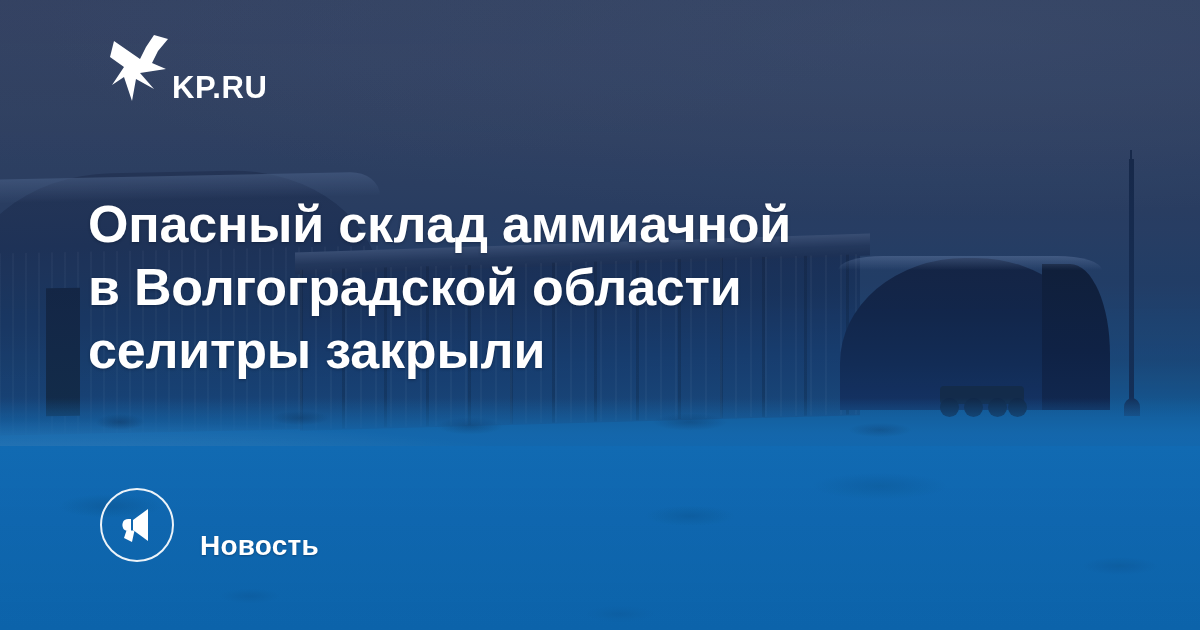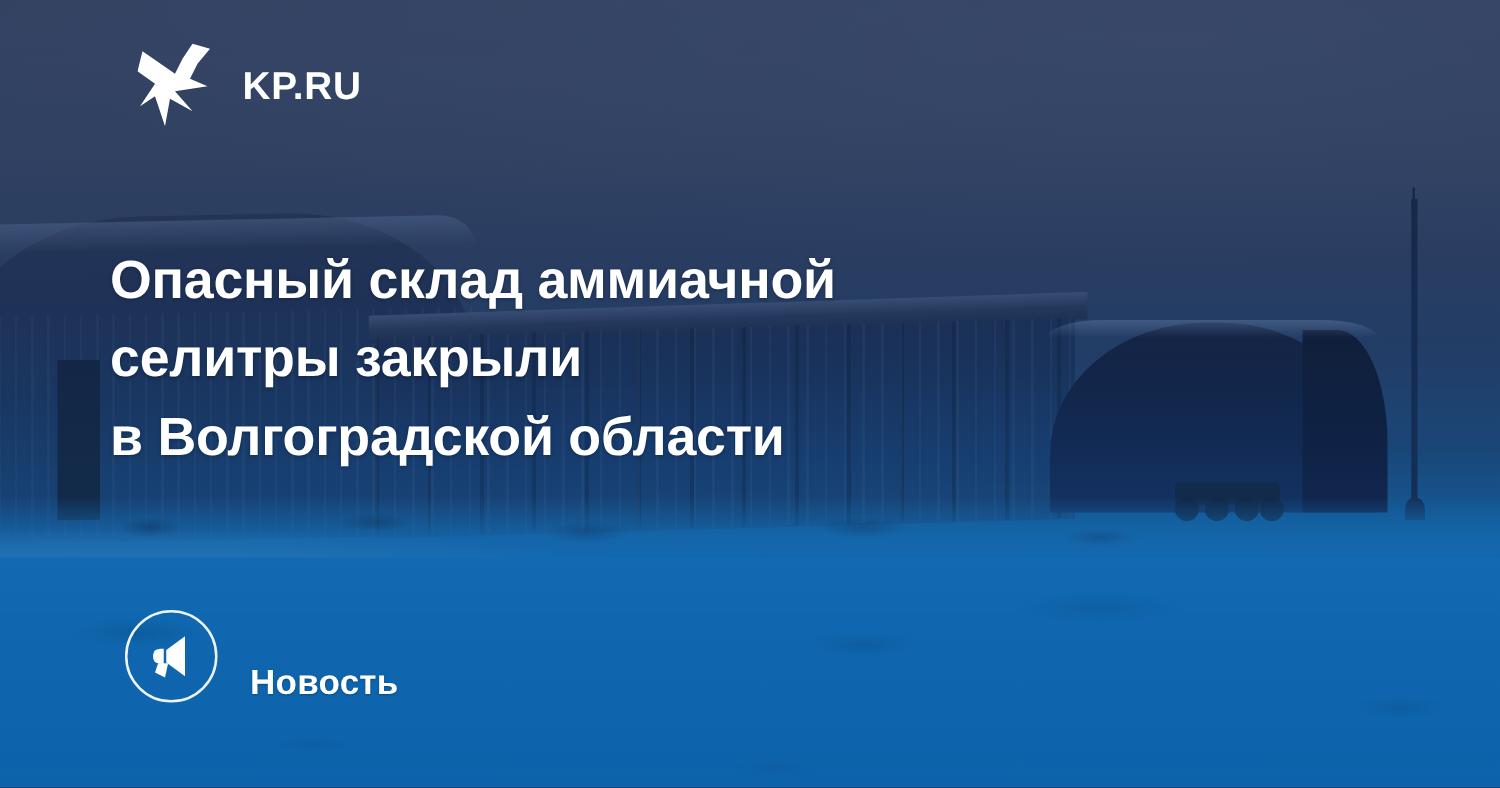--- a/index.html
+++ b/index.html
@@ -195,38 +195,38 @@
     background:linear-gradient(180deg, rgba(40,60,100,.20) 0%, rgba(16,110,180,.18) 70%, rgba(14,112,182,.22) 100%);
     mix-blend-mode:multiply;
   }
 
   
   .content{ position:absolute; inset:0; }
 
   
   .brand{
     position:absolute; left:110px; top:33px;
-    display:flex; align-items:center; gap:22px;
+    display:flex; align-items:flex-end; 
   }
   .bird{ width:62px; height:70px; display:block; }
   .brand-name{
     color:#ffffff;
     font-size:31px;
     font-weight:bold;
     letter-spacing:.6px;
     line-height:1;
   }
 
   
   .headline{
     position:absolute;
     left:88px; top:193px;
     width:900px;
     color:#ffffff;
-    font-size:43px;
+    font-size:52px;
     font-weight:bold;
     line-height:63px;
     letter-spacing:-.2px;
     text-shadow:0 1px 3px rgba(8,20,40,.42);
   }
   .headline span{ display:block; white-space:nowrap; }
 
   
   .badge{
     position:absolute; left:100px; top:488px;
@@ -290,22 +290,22 @@
 
     <div class="brand">
       <svg class="bird" viewBox="0 0 62 70" aria-hidden="true">
         <path fill="#ffffff" d="M4 8 L30 26 L36 14 L44 2 L58 6 L48 18 L42 30 L56 36 L30 40 L44 56 L26 46 L22 68 L14 44 L2 52 L14 34 L0 24 Z"></path>
       </svg>
       <div class="brand-name">KP.RU</div>
     </div>
 
     <div class="headline">
       <span>Опасный склад аммиачной</span>
+      <span>в Волгоградской области</span>
       <span>селитры закрыли</span>
-      <span>в Волгоградской области</span>
     </div>
 
     <div class="badge">
       <div class="badge-circle">
         <svg class="megaphone" viewBox="0 0 38 38" aria-hidden="true">
           <path fill="#ffffff" d="M30 3 L30 35 L15 24 L15 14 Z"></path>
           <path fill="#ffffff" d="M13 13 L13 25 C13 25 7 25.5 5.5 23 C4 20.5 4 17.5 5.5 15 C7 12.5 13 13 13 13 Z"></path>
           <path fill="#ffffff" d="M8.5 24.5 L16.5 24.5 L14 36 L6 32 Z"></path>
         </svg>
       </div>

